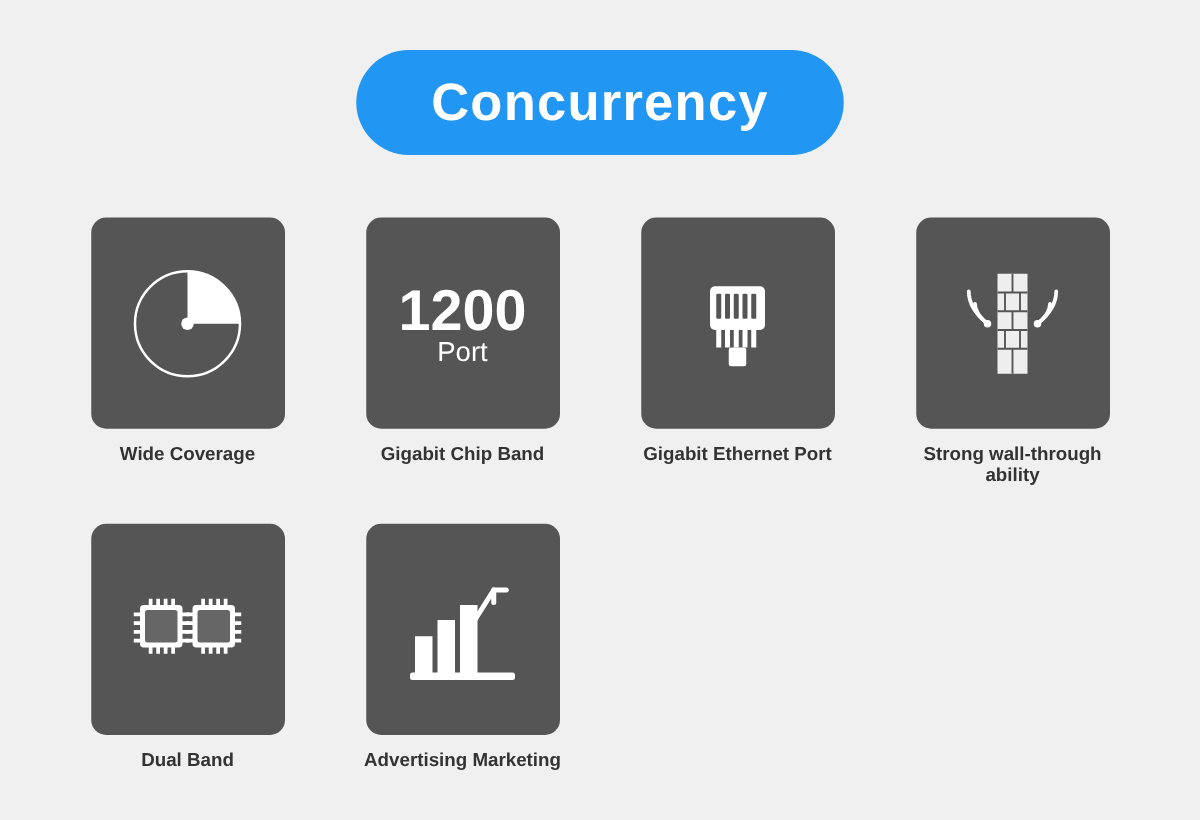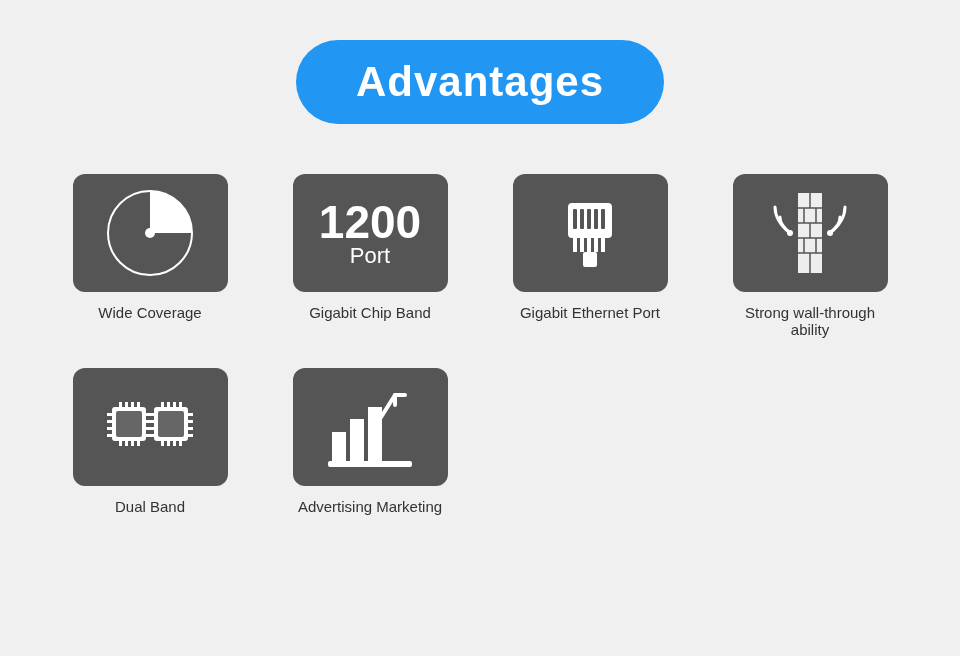--- a/index.html
+++ b/index.html
@@ -38,34 +38,34 @@
 
     .item {
       display: flex;
       flex-direction: column;
       align-items: center;
       gap: 12px;
     }
 
     .icon-box {
       width: 155px;
-      height: 118px;
+      height: 169px;
       background: #555;
       border-radius: 12px;
       display: flex;
       align-items: center;
       justify-content: center;
       overflow: hidden;
     }
 
     .item-label {
       font-size: 15px;
       color: #333;
       text-align: center;
-      font-weight: 400;
+      font-weight: 700;
     }
 
     
     .icon-box svg {
       width: 100px;
       height: 100px;
       fill: white;
     }
 
     
@@ -80,21 +80,21 @@
     }
     .mbps-text .unit {
       font-size: 22px;
       font-weight: 500;
     }
   </style>
 </head>
 <body>
 
 <div class="title-badge">
-  <h1>Advantages</h1>
+  <h1>Concurrency</h1>
 </div>
 
 <div class="grid">
 
   <div class="item">
     <div class="icon-box">
       <svg viewBox="0 0 100 100">
 
         <circle cx="50" cy="50" r="42" fill="none" stroke="white" stroke-width="2"></circle>
         <path d="M50,50 L50,8 A42,42 0 0,1 92,50 Z" fill="white"></path>

